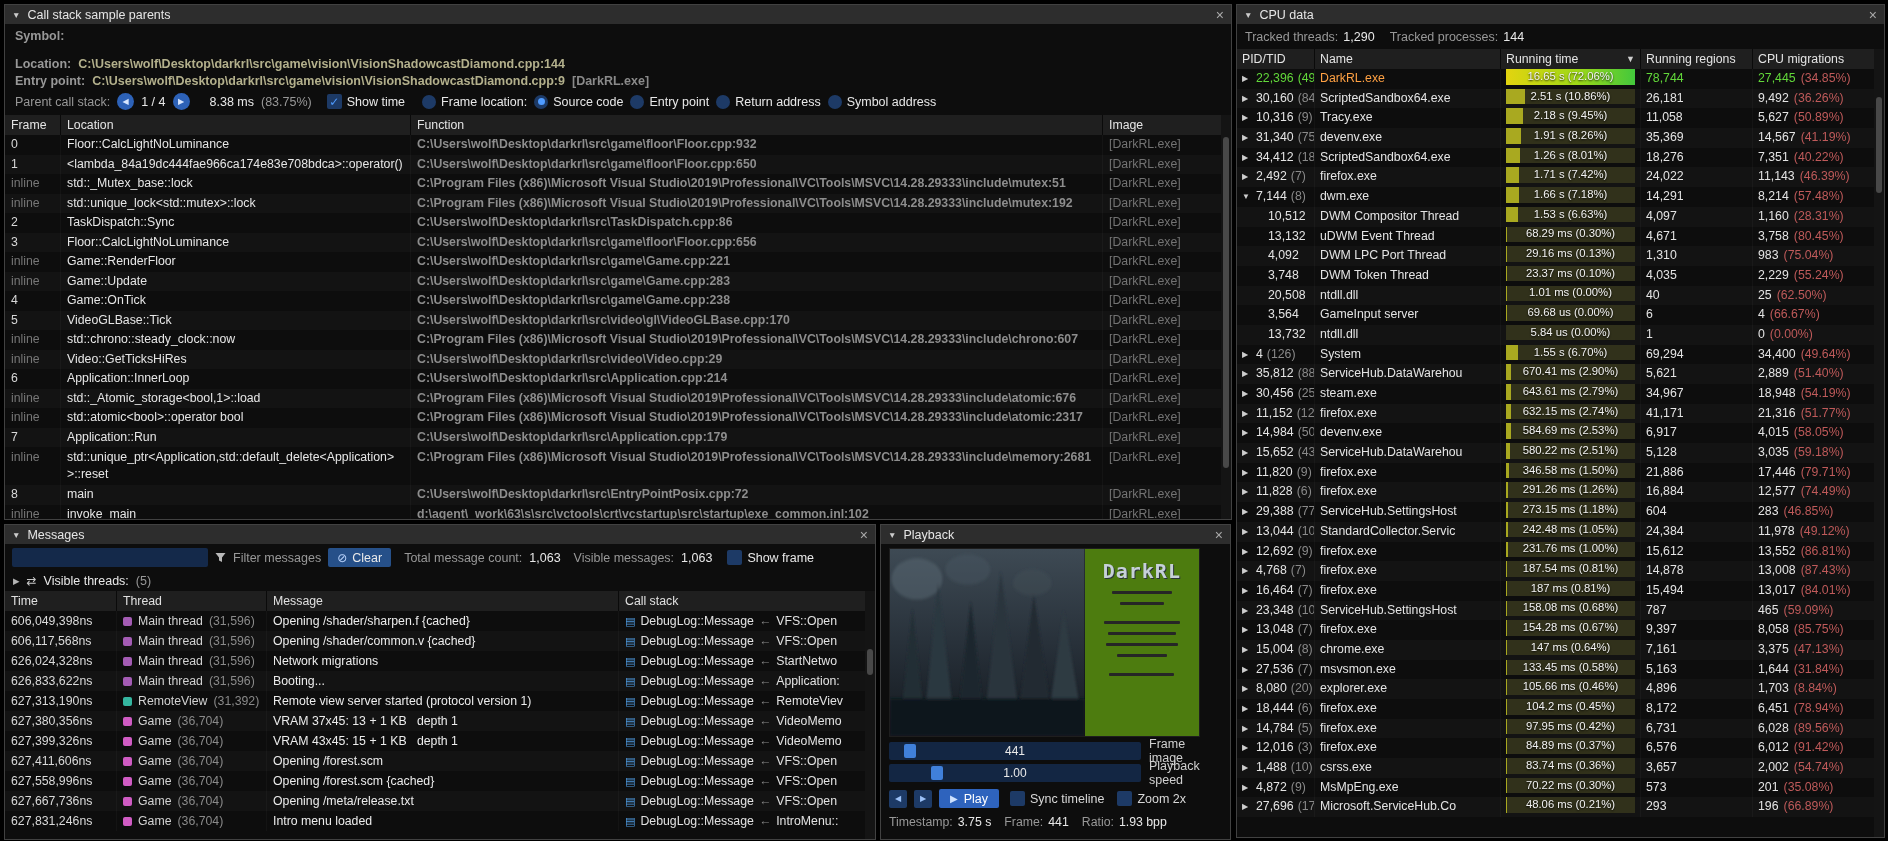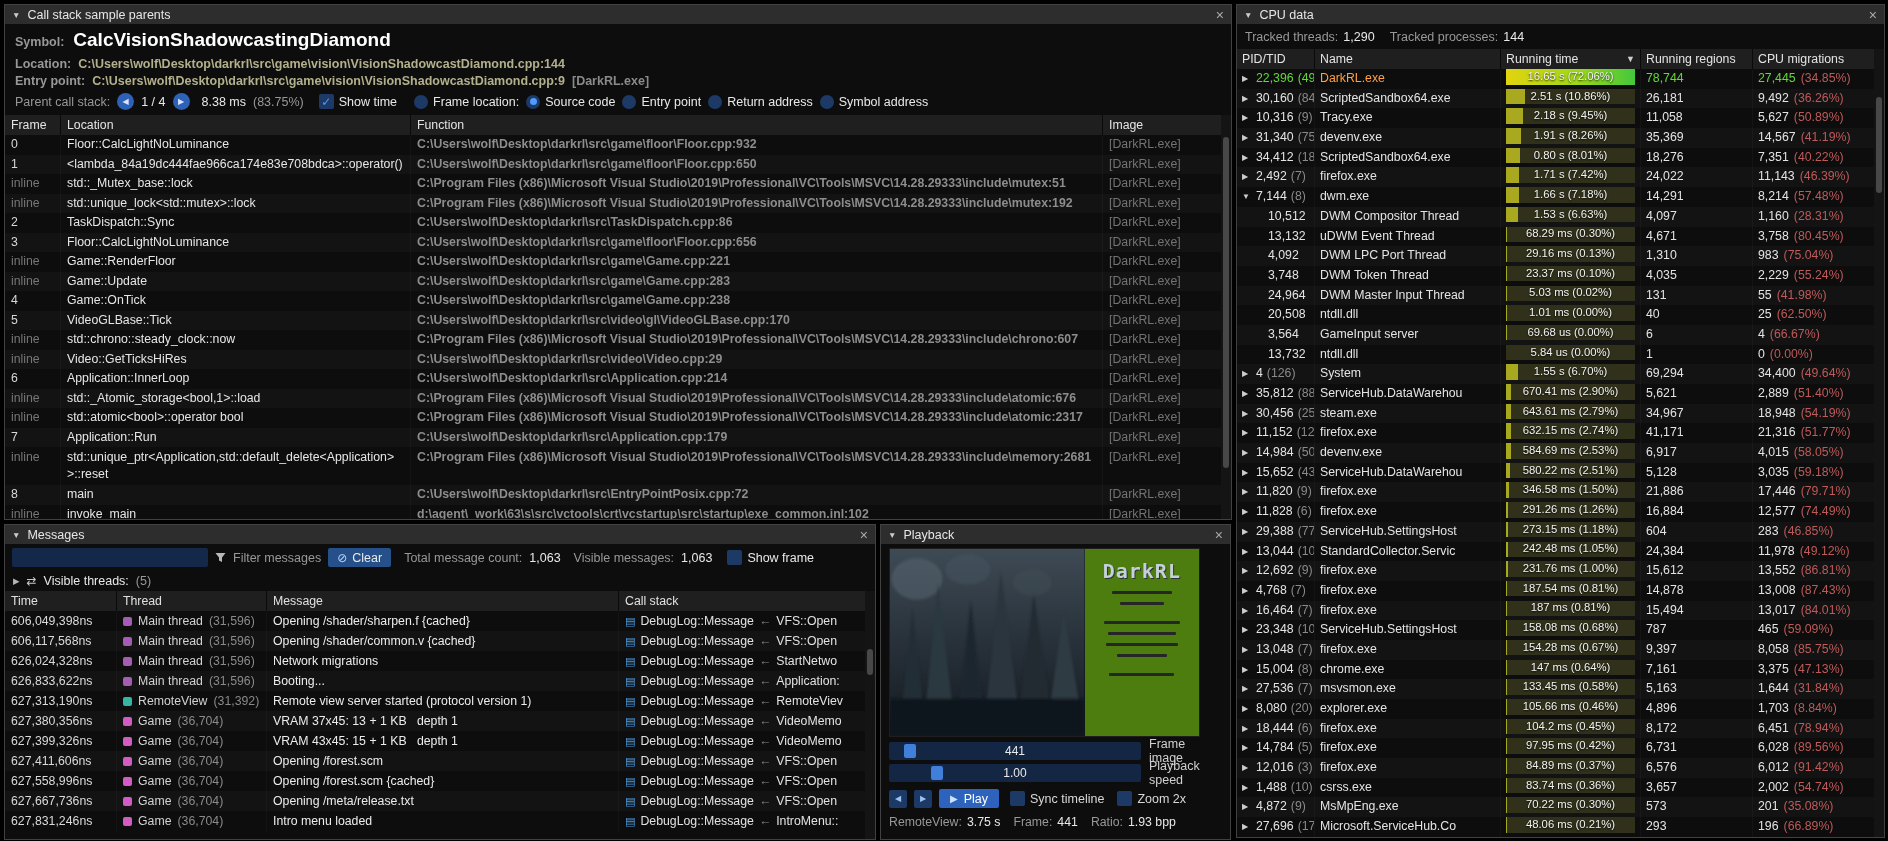--- a/index.html
+++ b/index.html
@@ -129,38 +129,37 @@
 
 <div class="window" style="left:4px;top:4px;width:1228px;height:516px;">
   <div class="titlebar">
     <span class="tri">▼</span>
     <span class="title">Call stack sample parents</span>
     <span class="close">×</span>
   </div>
   <div class="cs-info">
     <div class="sym-line">
       <span class="lbl">Symbol:</span>
-      <span class="sym">CalcVisionShadowcastingDiamond</span>
     </div>
     <div class="path-line">
       <span class="lbl">Location:</span>
       <span class="path">C:\Users\wolf\Desktop\darkrl\src\game\vision\VisionShadowcastDiamond.cpp:144</span>
     </div>
     <div class="path-line">
       <span class="lbl">Entry point:</span>
       <span class="path">C:\Users\wolf\Desktop\darkrl\src\game\vision\VisionShadowcastDiamond.cpp:9</span>
       <span class="imgname">[DarkRL.exe]</span>
     </div>
   </div>
   <div class="cs-toolbar">
     <span class="lbl">Parent call stack:</span>
     <span class="navbtn">◀</span>
     <span class="navpos">1 / 4</span>
     <span class="navbtn">▶</span>
-    <span class="val" style="margin-left:5px;">8.38 ms</span>
+    <span class="val" style="margin-left:13px;">8.38 ms</span>
     <span class="lbl">(83.75%)</span>
     <span class="rgroup" style="margin-left:8px;">
       <span class="cb">
           <span class="chk">✓</span>
         </span>
       <span class="val">Show time</span>
     </span>
     <span class="rgroup" style="margin-left:10px;">
       <span class="radio"></span>
       <span class="val">Frame location:</span>
@@ -593,21 +592,21 @@
         <span class="cb"></span>
         <span class="cblabel">Sync timeline</span>
       </span>
       <span class="rgroup" style="margin-left:6px;">
         <span class="cb"></span>
         <span class="cblabel">Zoom 2x</span>
       </span>
     </div>
     <div class="pb-info">
       <span class="pair">
-          <span class="lbl">RemoteView:</span>
+          <span class="lbl">Timestamp:</span>
           <span class="val">3.75 s</span>
         </span>
       <span class="pair">
           <span class="lbl">Frame:</span>
           <span class="val">441</span>
         </span>
       <span class="pair">
           <span class="lbl">Ratio:</span>
           <span class="val">1.93 bpp</span>
         </span>
@@ -730,21 +729,21 @@
         <div class="cpu-row">
           <div class="c-pid">
             <span class="exp">▶</span>
             <span class="pid">34,412</span>
             <span class="cnt">(18)</span>
           </div>
           <div class="c-name">ScriptedSandbox64.exe</div>
           <div class="c-bar">
             <div class="bar">
               <span class="fill" style="width: 11.1157%;"></span>
-              <span class="btxt">0.80 s (8.01%)</span>
+              <span class="btxt">1.26 s (8.01%)</span>
             </div>
           </div>
           <div class="c-reg">18,276</div>
           <div class="c-mig">
             <span class="migc">7,351</span>
             <span class="migp">(40.22%)</span>
           </div>
         </div>
         <div class="cpu-row">
           <div class="c-pid">
@@ -843,37 +842,20 @@
           <div class="c-bar">
             <div class="bar">
               <span class="fill" style="width: 0.6%;"></span>
               <span class="btxt">23.37 ms (0.10%)</span>
             </div>
           </div>
           <div class="c-reg">4,035</div>
           <div class="c-mig">
             <span class="migc">2,229</span>
             <span class="migp">(55.24%)</span>
-          </div>
-        </div>
-        <div class="cpu-row child">
-          <div class="c-pid">
-            <span class="pid">24,964</span>
-          </div>
-          <div class="c-name">DWM Master Input Thread</div>
-          <div class="c-bar">
-            <div class="bar">
-              <span class="fill" style="width: 0.6%;"></span>
-              <span class="btxt">5.03 ms (0.02%)</span>
-            </div>
-          </div>
-          <div class="c-reg">131</div>
-          <div class="c-mig">
-            <span class="migc">55</span>
-            <span class="migp">(41.98%)</span>
           </div>
         </div>
         <div class="cpu-row child">
           <div class="c-pid">
             <span class="pid">20,508</span>
           </div>
           <div class="c-name">ntdll.dll</div>
           <div class="c-bar">
             <div class="bar">
               <span class="fill" style="width: 0.6%;"></span>

